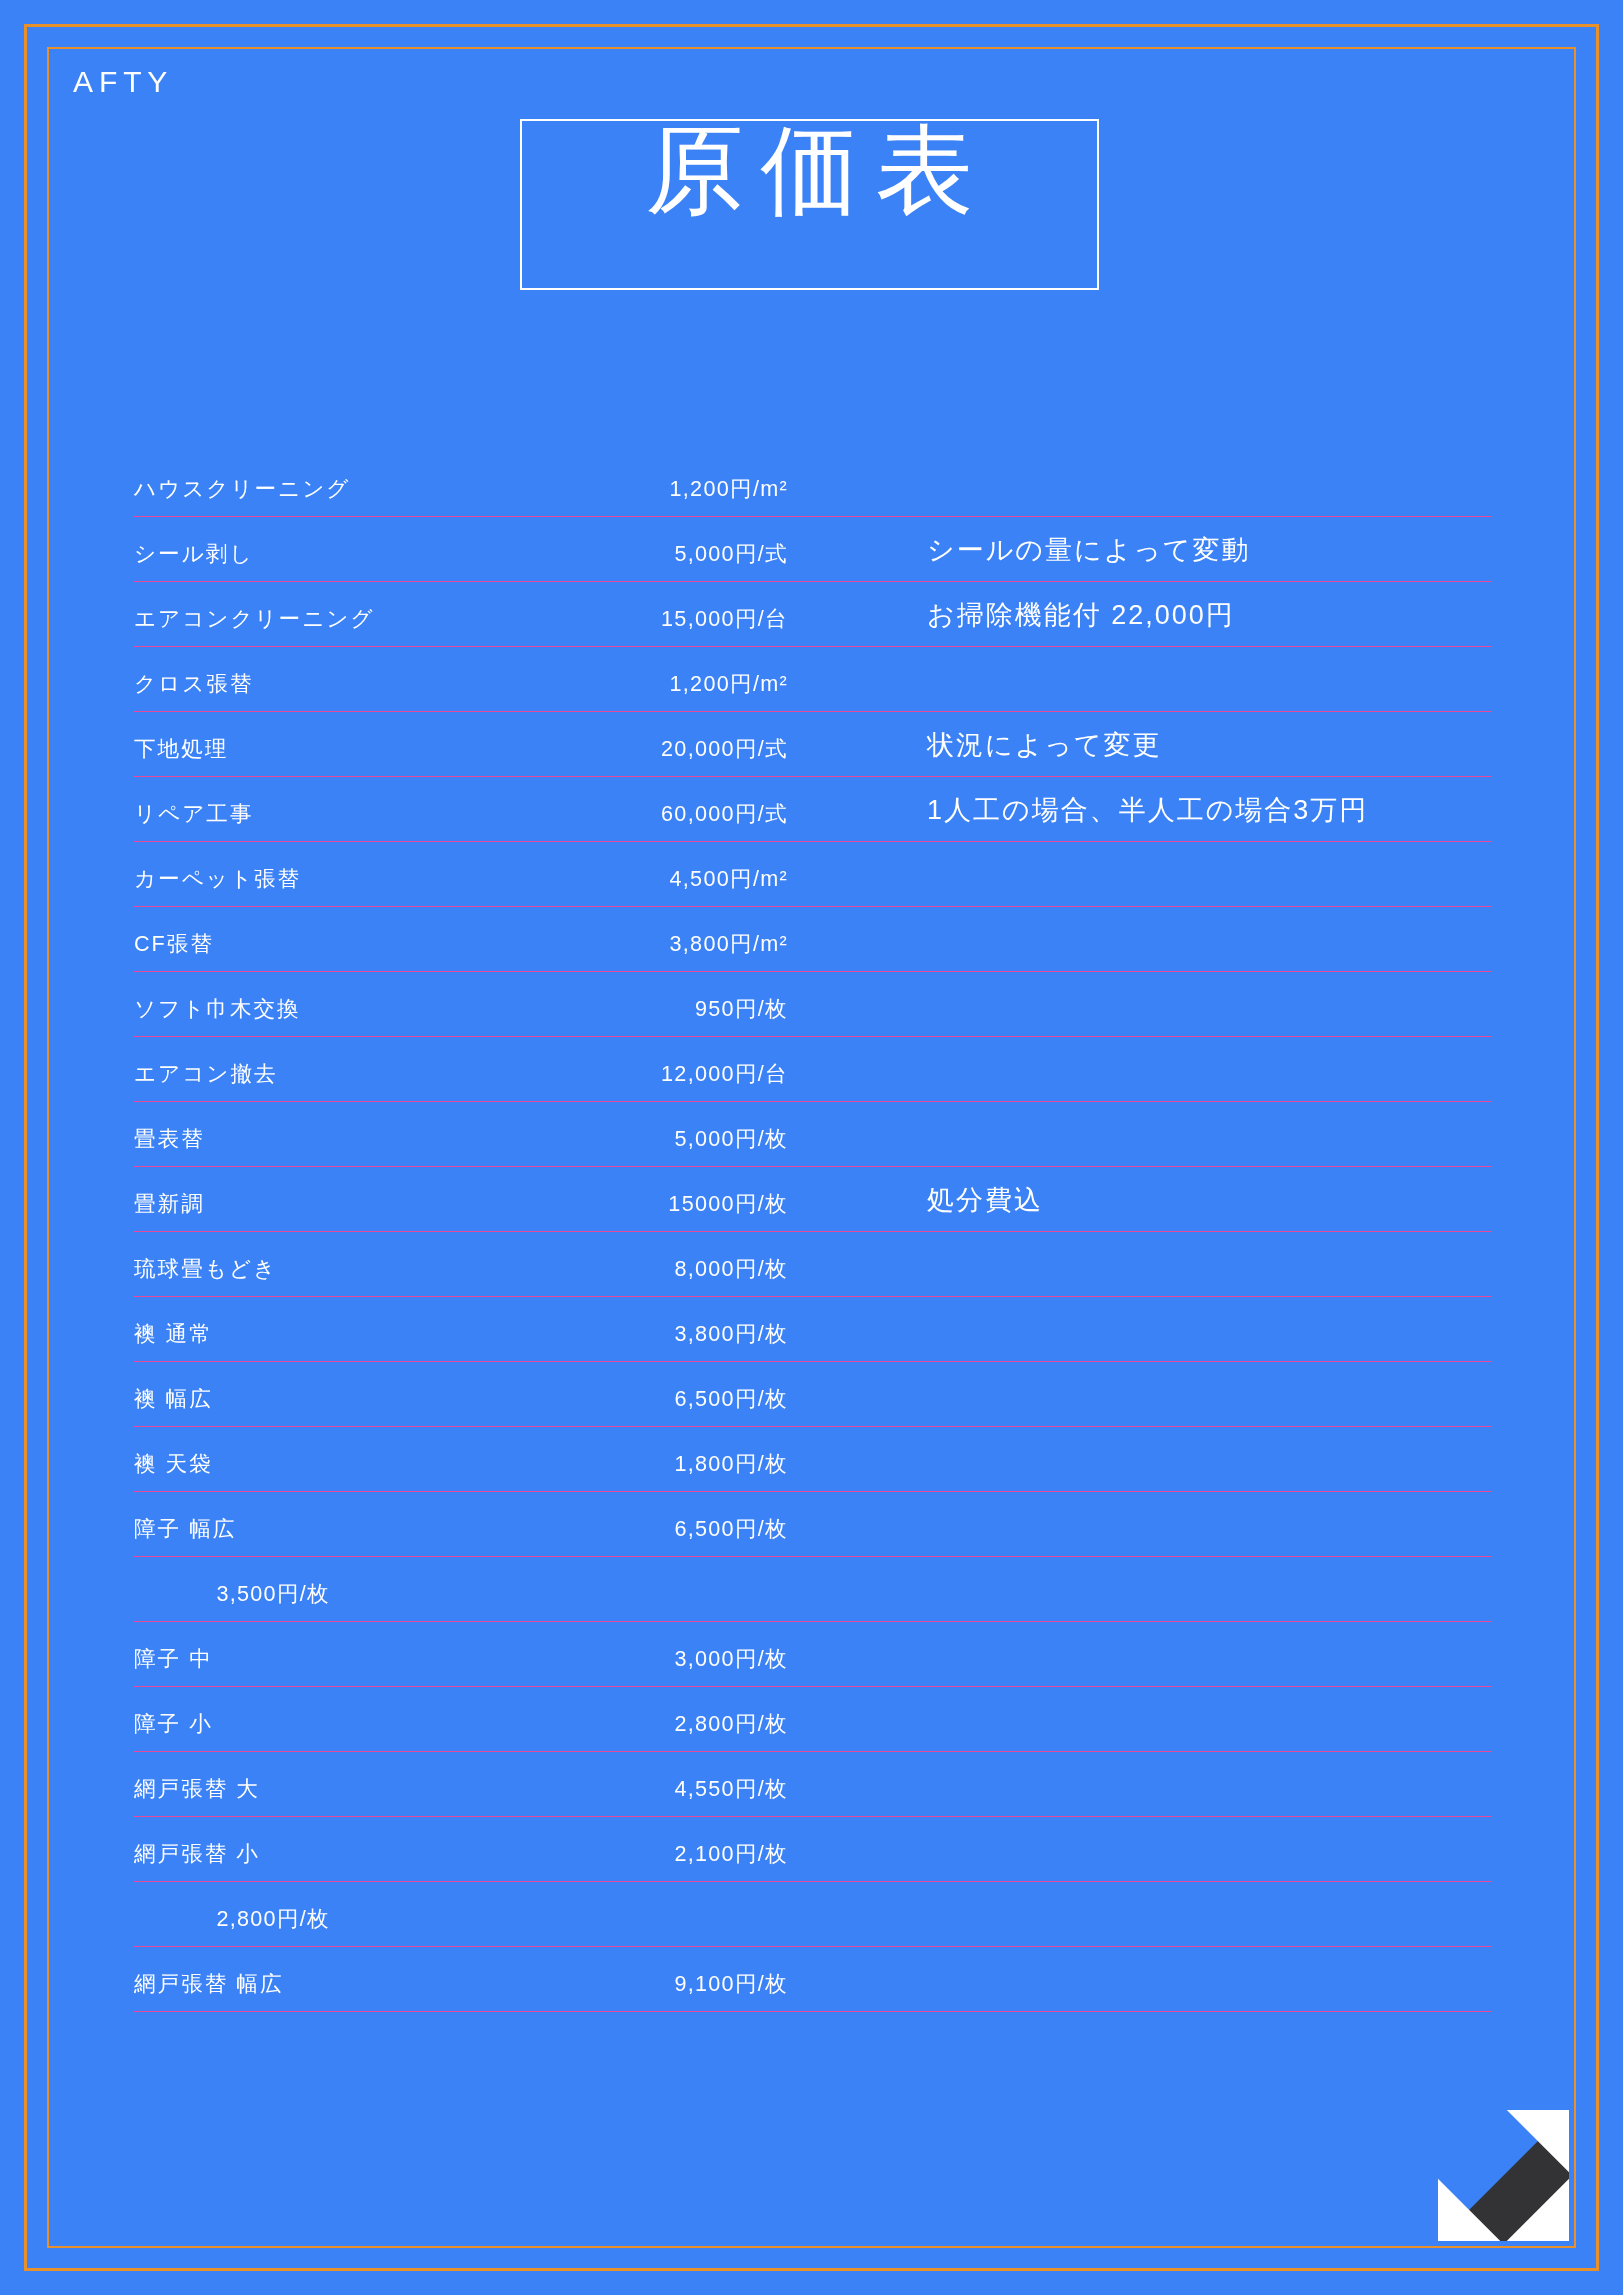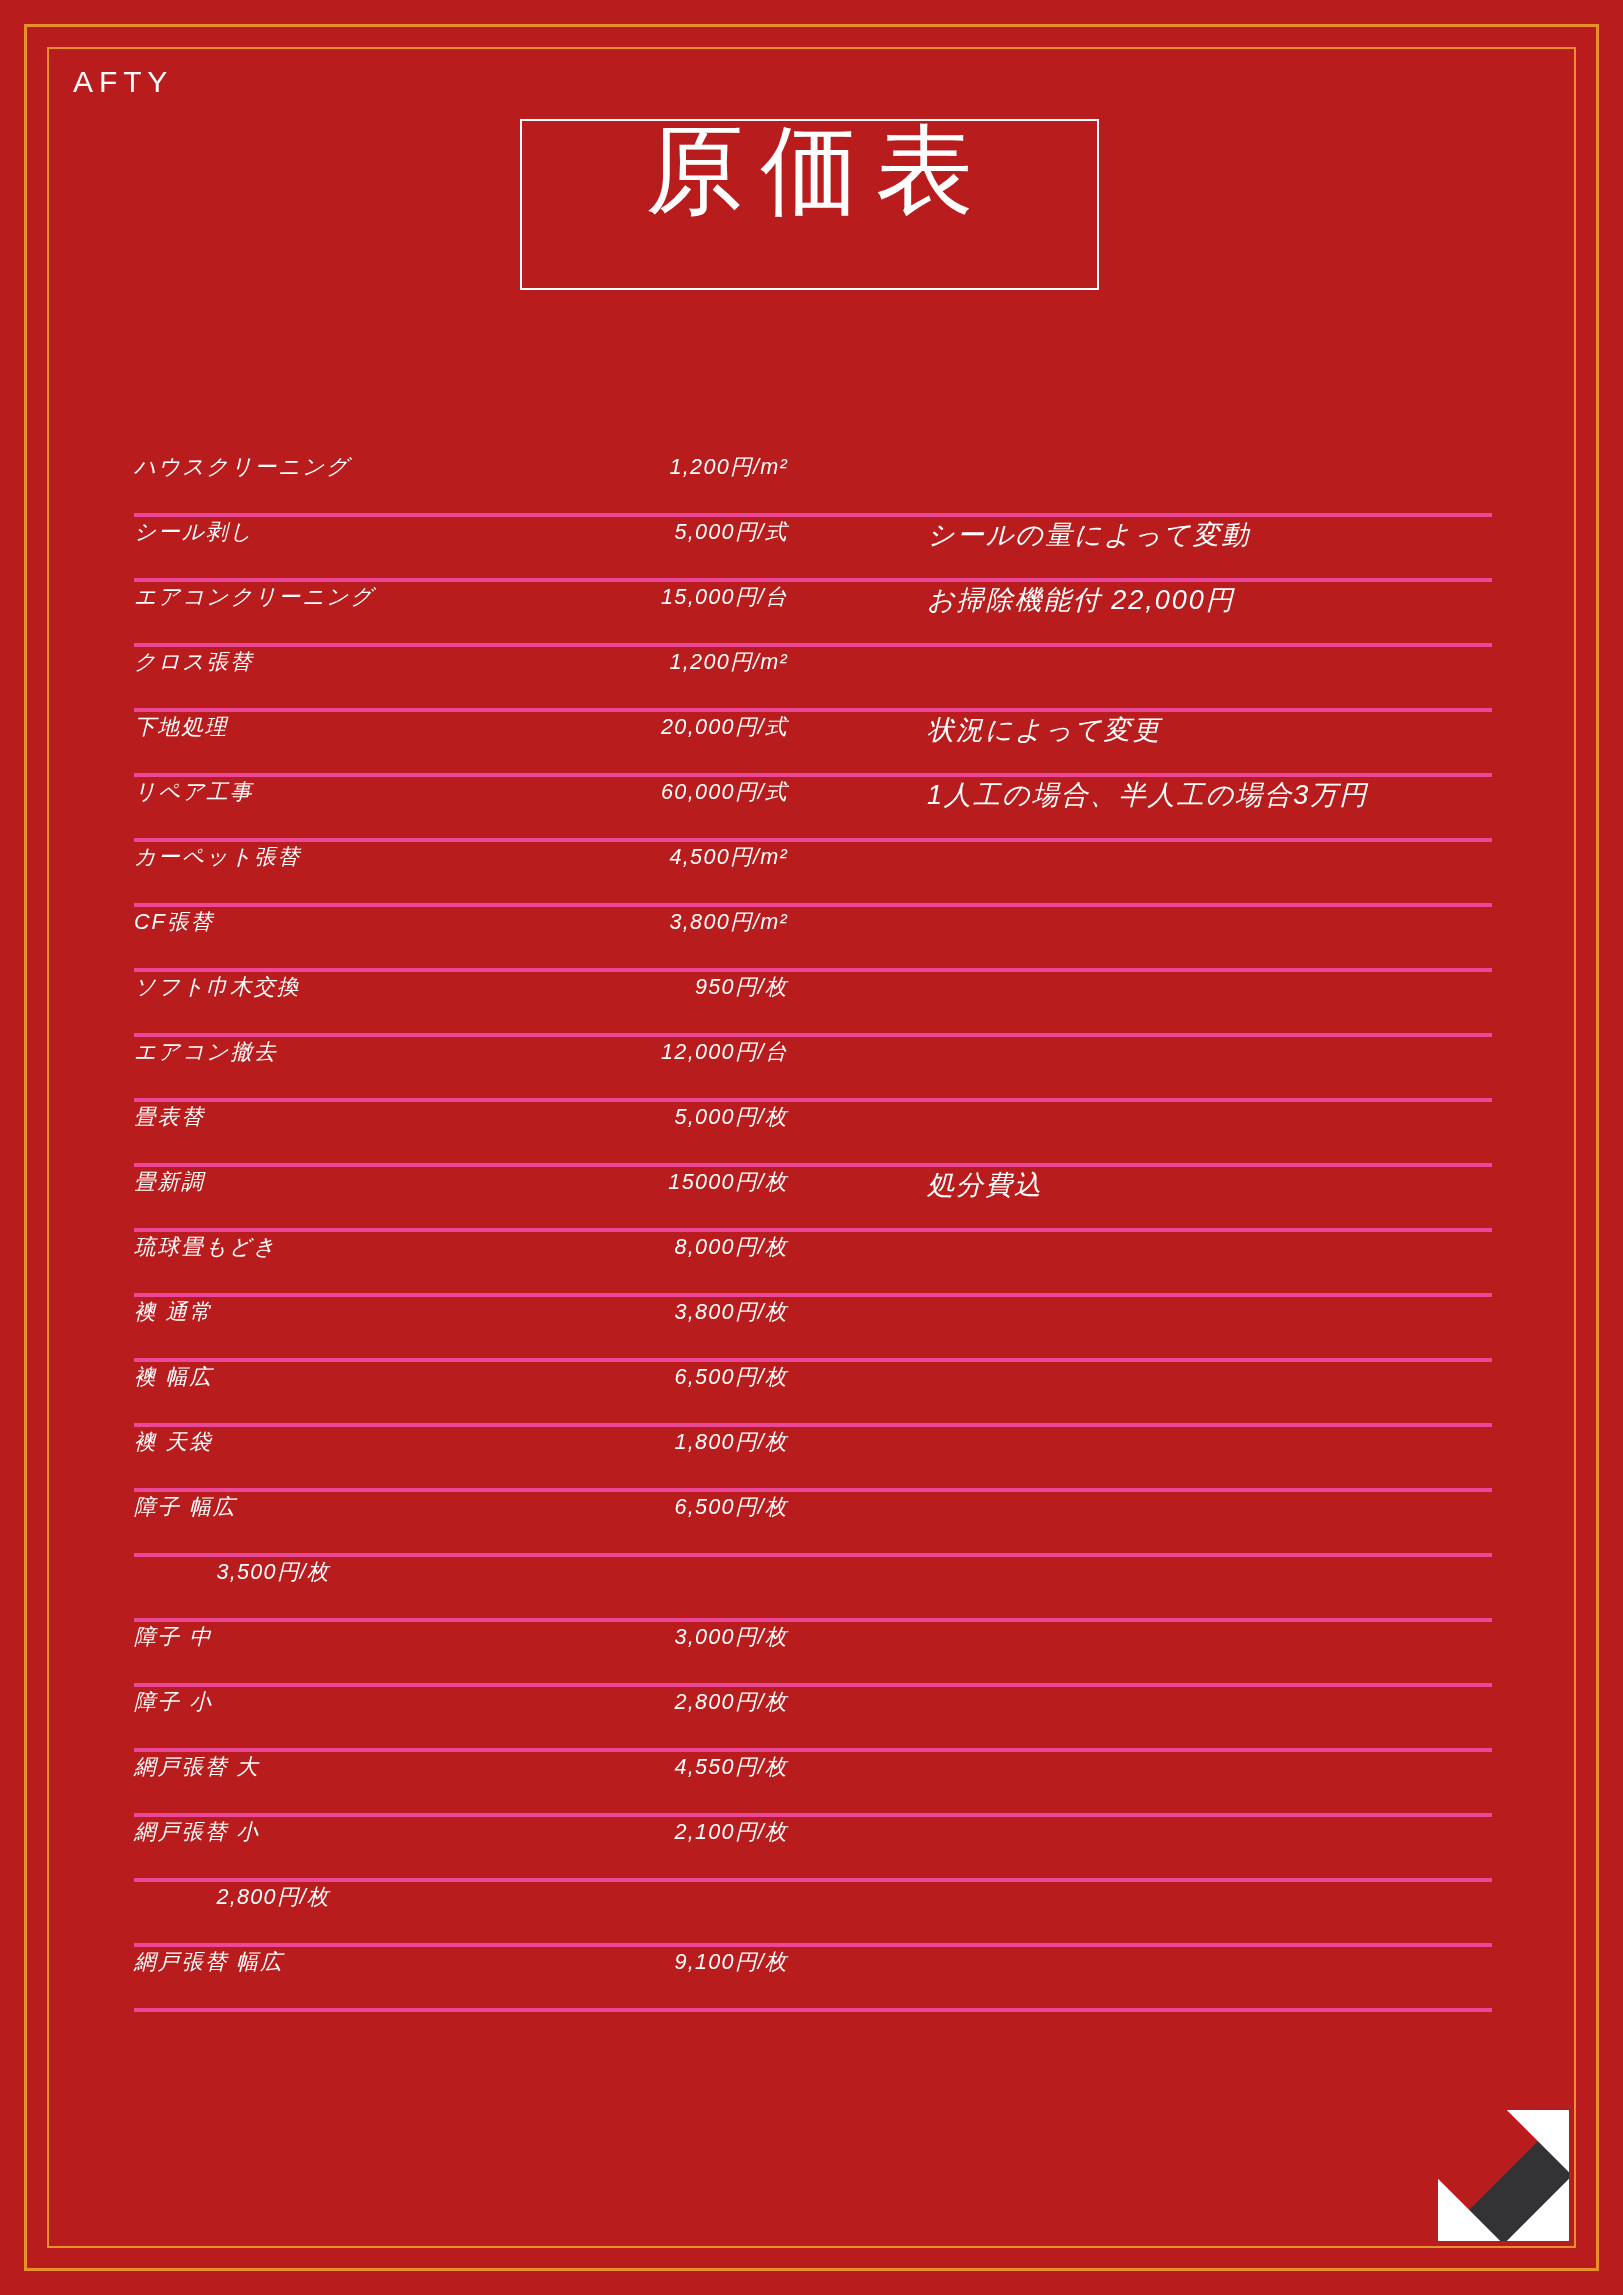--- a/index.html
+++ b/index.html
@@ -4,21 +4,21 @@
 <style>
   html, body {
     margin: 0;
     padding: 0;
     background: #ffffff;
   }
   .page {
     position: relative;
     width: 1623px;
     height: 2295px;
-    background: #b91c1c;
+    background: #3b82f6;
     overflow: hidden;
     font-family: "Liberation Sans", "DejaVu Sans", sans-serif;
     color: #ffffff;
     box-sizing: border-box;
   }
   
   .frame-outer {
     position: absolute;
     left: 23.6px;
     top: 23.6px;
@@ -66,24 +66,24 @@
     color: #ffffff;
   }
   .table {
     position: absolute;
     left: 134px;
     top: 452px;
     width: 1358px;
   }
   .row {
     display: flex;
+    align-items: flex-end;
     height: 65px;
-    border-bottom: 4px solid #ec4899;
-    box-sizing: border-box;
-    font-style: italic;
+    border-bottom: 1px solid #ec4899;
+    box-sizing: border-box;
   }
   .cell-name {
     width: 458px;
     font-size: 21.6px;
     letter-spacing: 2px;
     padding-bottom: 13px;
     white-space: nowrap;
   }
   .cell-price {
     width: 196px;

